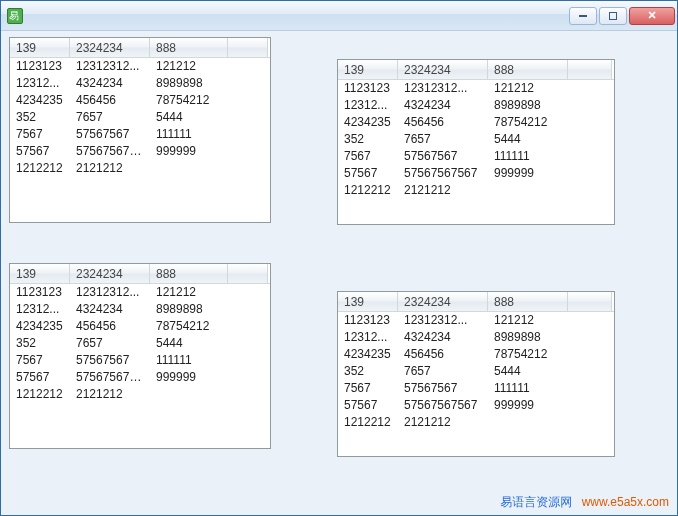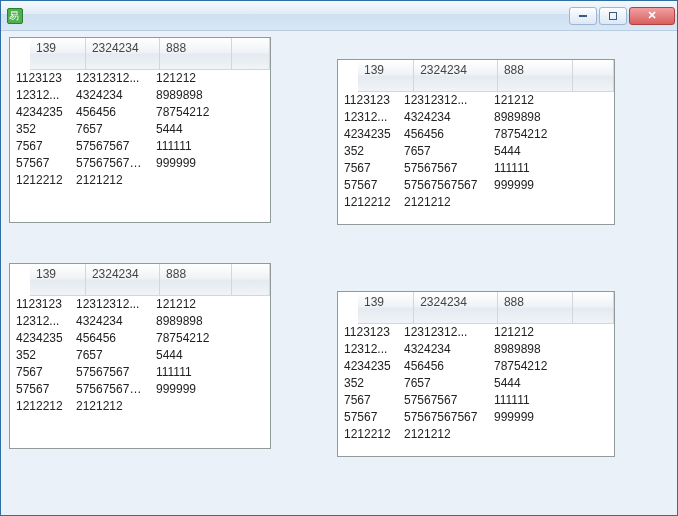--- a/index.html
+++ b/index.html
@@ -10,21 +10,21 @@
 .app-icon::before { content:"易"; color:#fff; font-size:10px; position:absolute; left:1px; top:0; }
 .title-text { flex:1; color:#333; }
 .wbtns { display:flex; gap:2px; }
 .wbtn { width:28px; height:18px; border:1px solid #9cb6d3; border-radius:3px; background:linear-gradient(to bottom,#fcfdff,#dde8f5); display:flex; align-items:center; justify-content:center; color:#3b5a7a; cursor:default; }
 .wbtn.close { width:46px; background:linear-gradient(to bottom,#f0a0a0,#d96060); border-color:#b04040; color:#fff; }
 .wbtn.close .x { font-weight:bold; font-size:11px; }
 .dash { width:8px; border-top:2px solid #3b5a7a; }
 .sq { width:8px; height:8px; border:1px solid #3b5a7a; }
 .client { flex:1; background:#ebf1f9; position:relative; }
 .lv { position:absolute; background:#fff; border:1px solid #919b9c; }
-.lv-head { display:flex; height:32px; border-bottom:1px solid #d0d7dd;margin-left:20px; }
+.lv-head { display:flex; height:20px; border-bottom:1px solid #d0d7dd; }
 .lv-head .col { background:linear-gradient(to bottom,#fff,#eef2f6 48%,#e4eaf0 52%,#f0f4f8); border-right:1px solid #d0d7dd; padding:3px 6px; color:#444; overflow:hidden; white-space:nowrap; cursor:default; }
 .lv-body { }
 .lv-row { display:flex; height:17px; }
 .lv-row .cell { padding:1px 6px; overflow:hidden; white-space:nowrap; text-overflow:ellipsis; color:#222; }
 .footer { position:absolute; right:8px; bottom:4px; }
 .footer .zh { color:#2a6fd6; }
 .footer .url { color:#e05a00; margin-left:6px; }
 </style>
 </head>
 <body>
@@ -39,20 +39,24 @@
         </div>
       <div class="wbtn">
           <div class="sq"></div>
         </div>
       <div class="wbtn close">
           <span class="x">✕</span>
         </div>
     </div>
   </div>
   <div class="client" id="client">
+    <div class="footer">
+      <span class="zh">易语言资源网</span>
+      <span class="url">www.e5a5x.com</span>
+    </div>
   <div class="lv" style="left: 8px; top: 6px; width: 262px; height: 186px;">
         <div class="lv-head">
           <div class="col" style="width: 60px;">139</div>
           <div class="col" style="width: 80px;">2324234</div>
           <div class="col" style="width: 78px;">888</div>
           <div class="col" style="width: 40px;"></div>
         </div>
         <div class="lv-body">
           <div class="lv-row">
             <div class="cell" style="width: 60px;">1123123</div>

